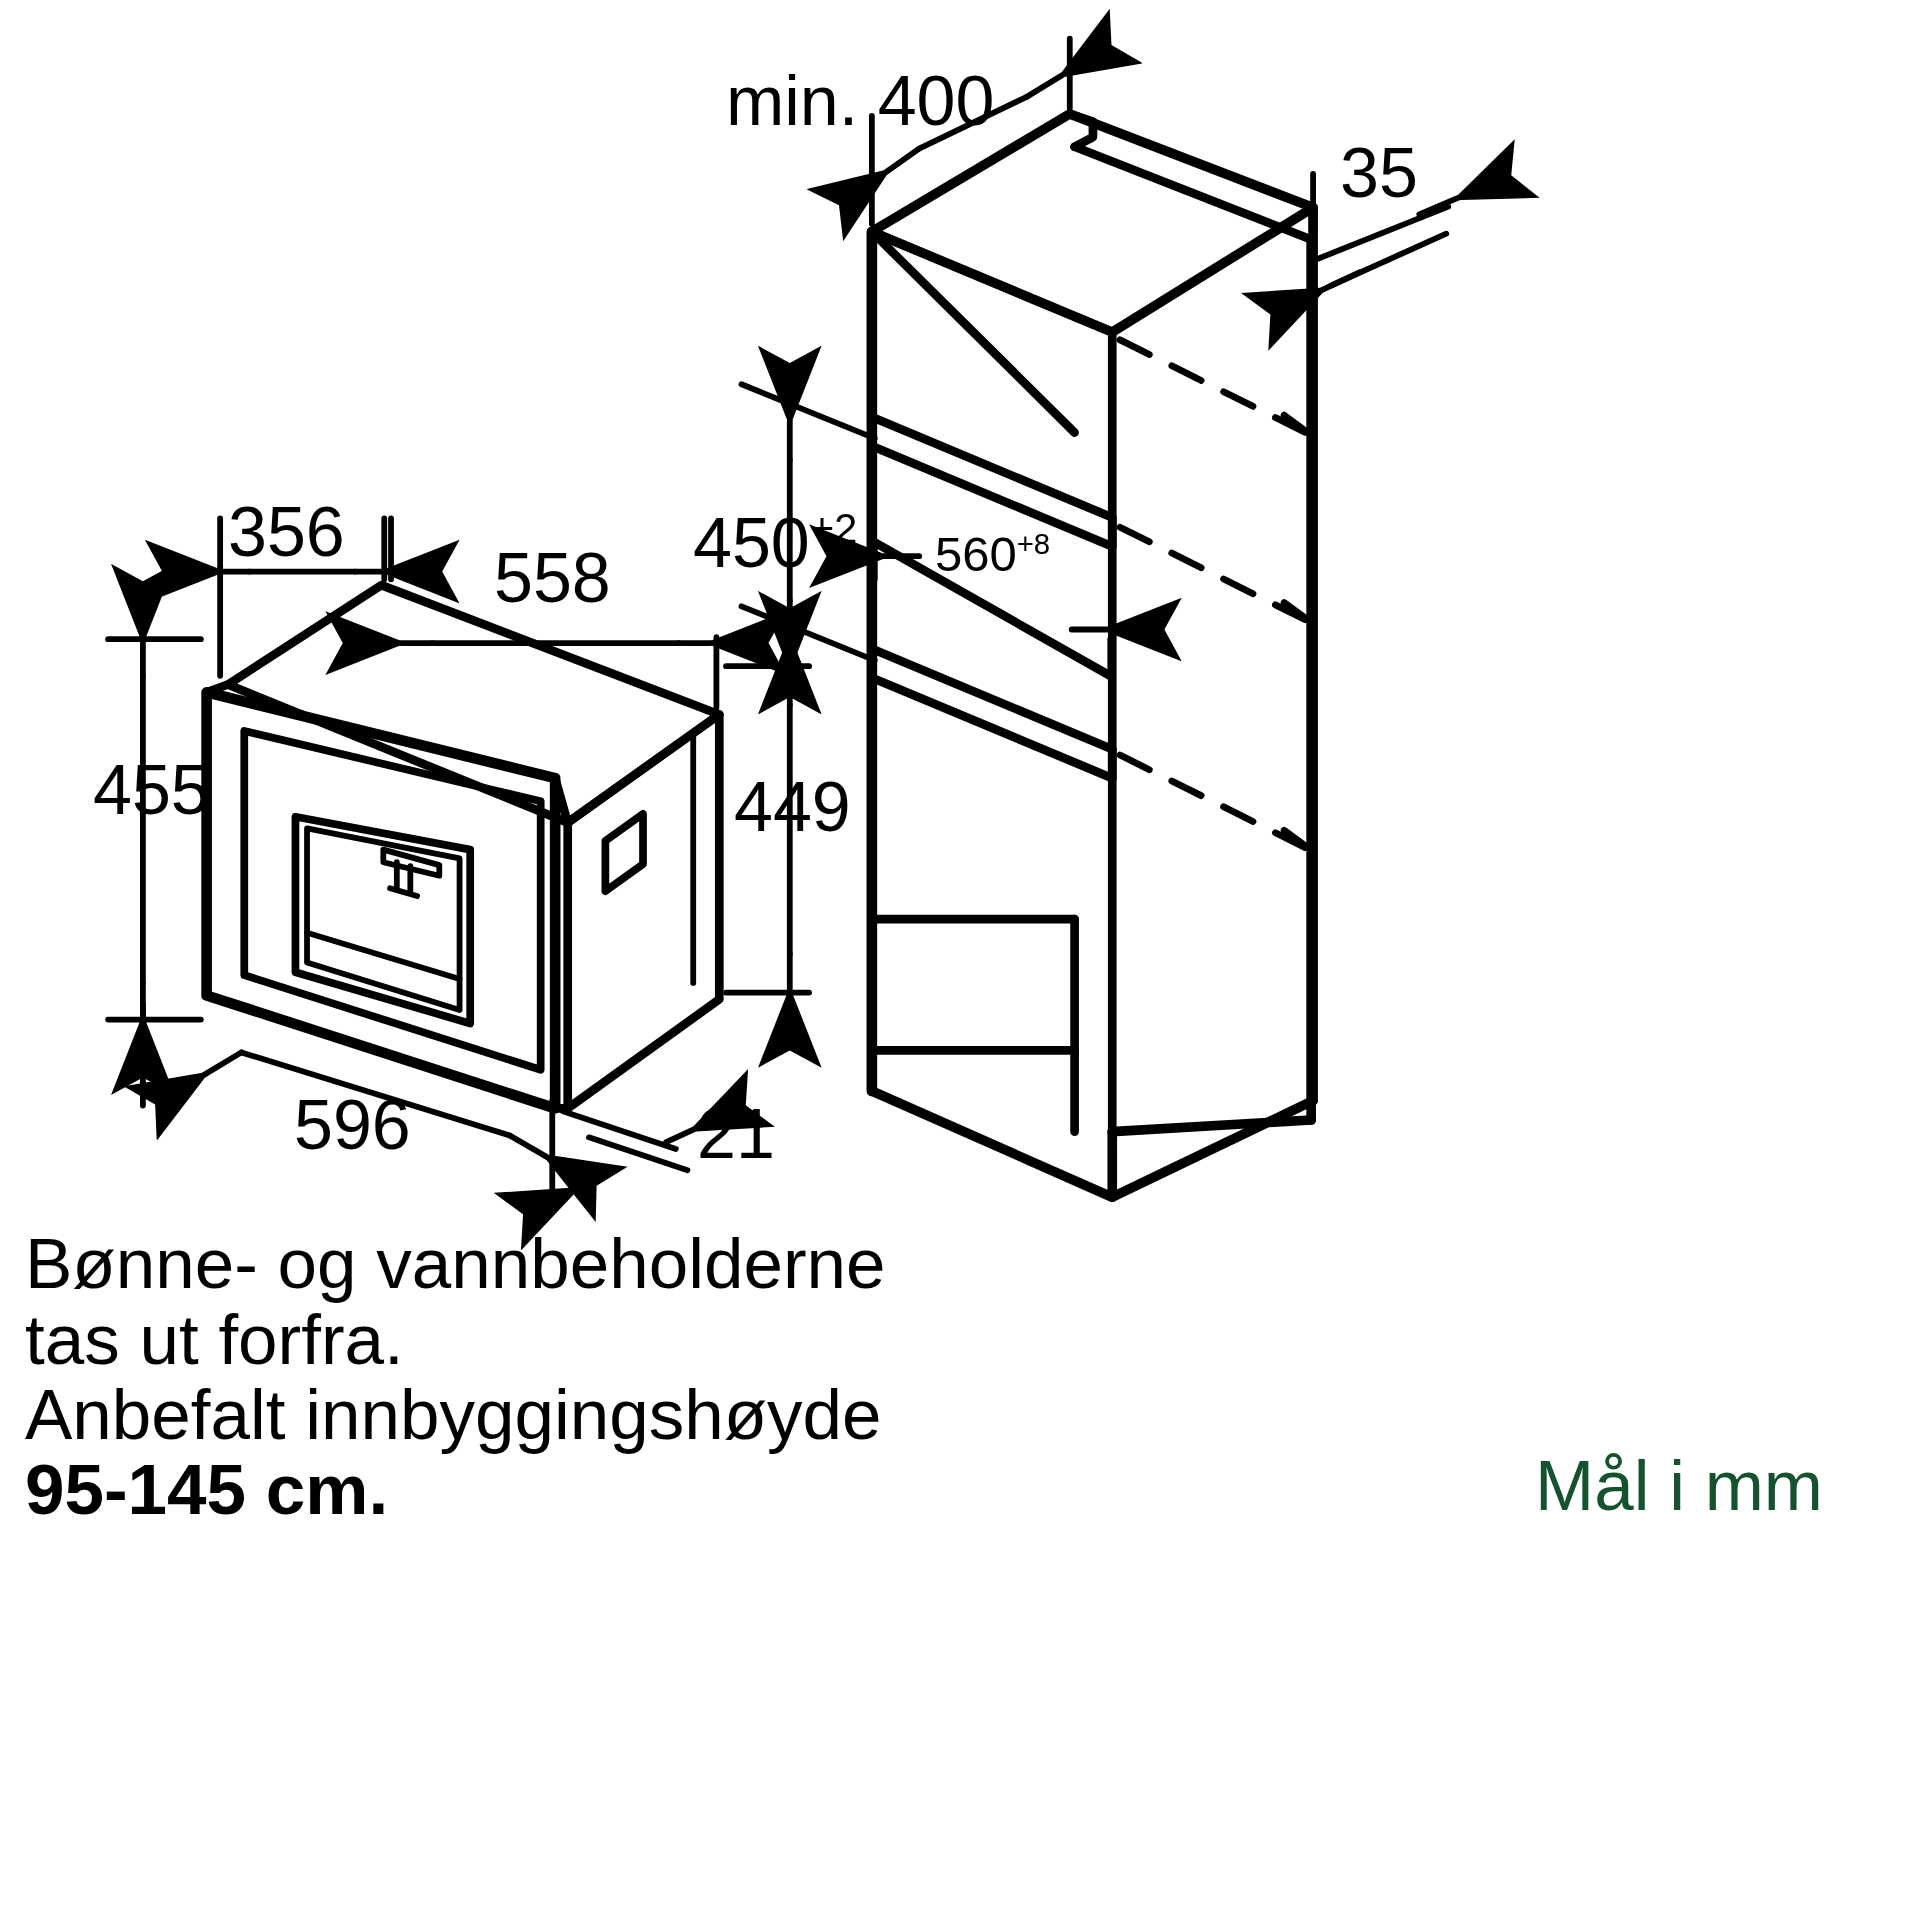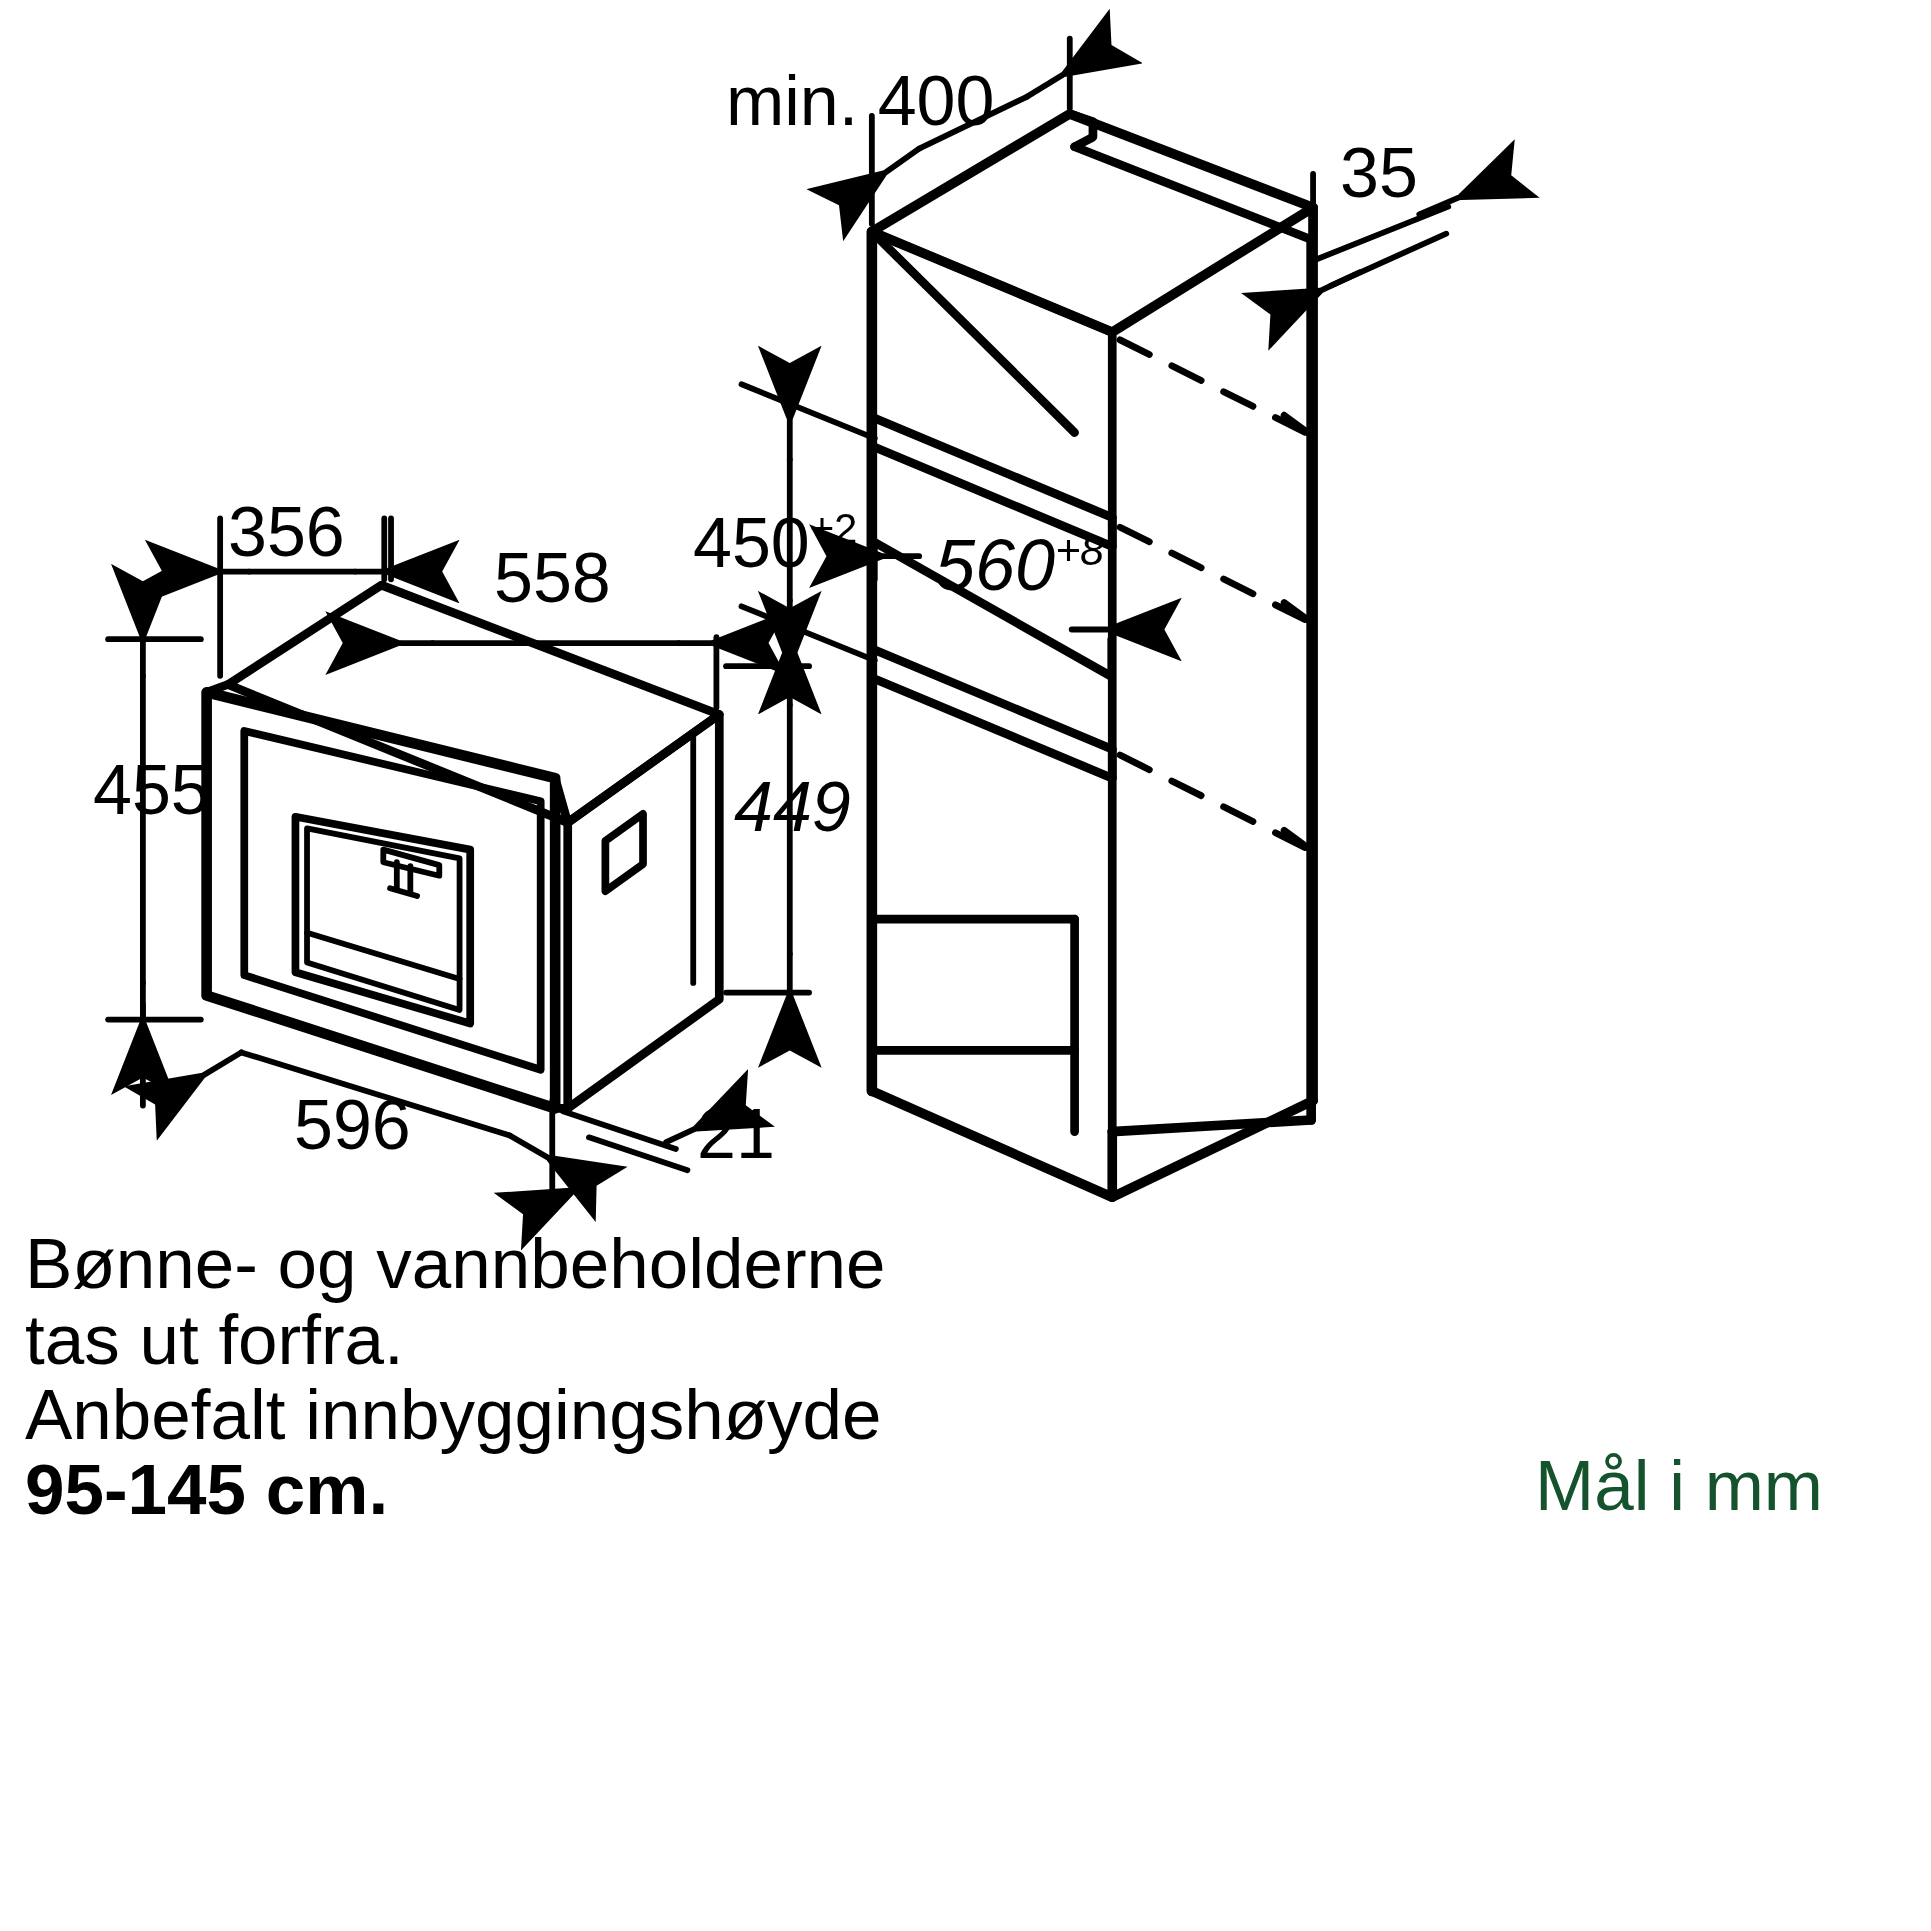--- a/index.html
+++ b/index.html
@@ -235,29 +235,29 @@
 
     </g>
   </svg>
 
   <div class="dimtext" style="left:726px; top:66px; font-size:70px;">min. 400</div>
 
   <div class="dimtext" style="left:1340px; top:138px; font-size:70px;">35</div>
 
   <div class="dimtext" style="left:693px; top:508px; font-size:70px;"><span>450</span><span class="sup">+2</span></div>
 
-  <div class="dimtext" style="left:935px; top:529px; font-size:72px;font-style:italic;"><span>560</span><span class="sup">+8</span></div>
+  <div class="dimtext" style="left:935px; top:529px; font-size:49px;"><span>560</span><span class="sup">+8</span></div>
 
   <div class="dimtext" style="left:228px; top:497px; font-size:70px;">356</div>
 
   <div class="dimtext" style="left:494px; top:543px; font-size:70px;">558</div>
 
   <div class="dimtext" style="left:93px; top:755px; font-size:70px;">455</div>
 
-  <div class="dimtext" style="left:734px; top:772px; font-size:70px;font-style:italic;">449</div>
+  <div class="dimtext" style="left:734px; top:772px; font-size:70px;">449</div>
 
   <div class="dimtext" style="left:294px; top:1072px; font-size:70px;margin-top:18px;">596</div>
 
   <div class="dimtext" style="left:697px; top:1099px; font-size:70px;">21</div>
 
   <div class="note" style="left:25px; top:1218px;">Bønne- og vannbeholderne</div>
   <div class="note" style="left:25px; top:1294px;">tas ut forfra.</div>
   <div class="note" style="left:25px; top:1369px;">Anbefalt innbyggingshøyde</div>
   <div class="note" style="left:25px; top:1444px;font-weight:bold;">95-145 cm.</div>
 

